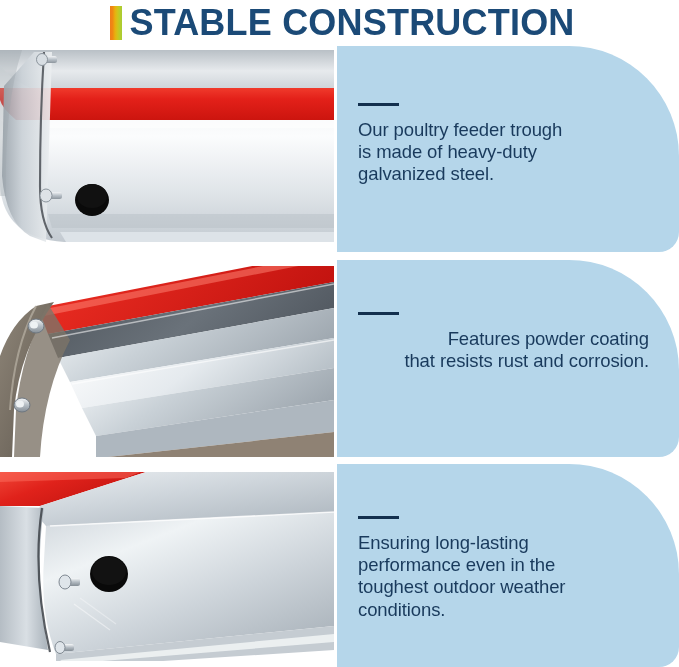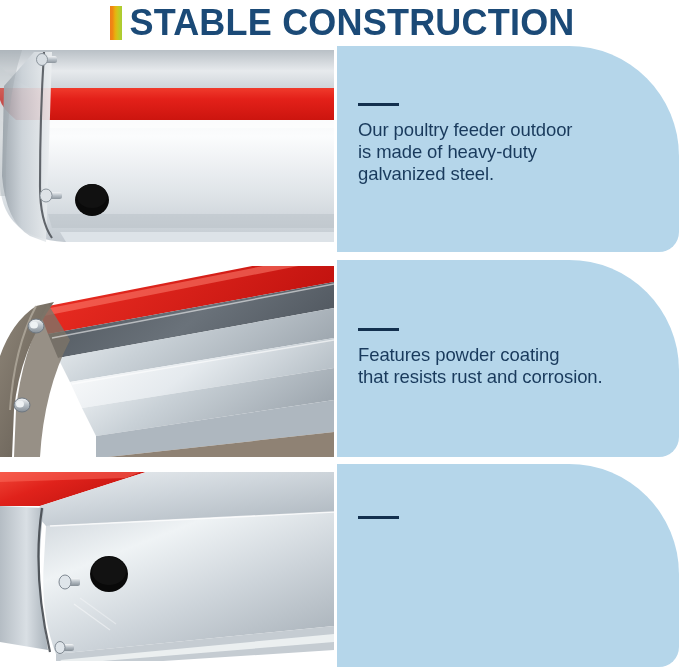--- a/index.html
+++ b/index.html
@@ -88,21 +88,21 @@
   #row-1 .panel { border-radius: 0 110px 20px 0; }
   #row-2 .panel { border-radius: 0 110px 20px 0; }
   #row-3 .panel { border-radius: 0 110px 20px 0; }
 
   .panel-content {
     position: absolute;
     left: 21px;
     right: 30px;
   }
   #row-1 .panel-content { top: 57px; }
-  #row-2 .panel-content { top: 68px; }
+  #row-2 .panel-content { top: 52px; text-align: right; }
   #row-3 .panel-content { top: 52px; }
 
   .dash {
     width: 41px;
     height: 3px;
     background: #13304e;
     margin-bottom: 13px;
   }
   .panel-text {
     font-family: "Liberation Sans", sans-serif;
@@ -189,21 +189,21 @@
       </g>
 
       <path d="M0,4 L22,4 Q4,60 6,150 L0,150 Z" fill="#9aa2a9" opacity="0.35"></path>
       <rect x="0" y="196" width="334" height="10" fill="#ffffff"></rect>
     </svg>
   </div>
 
   <div class="panel">
     <div class="panel-content">
       <div class="dash"></div>
-      <div class="panel-text">Our poultry feeder outdoor
+      <div class="panel-text">Our poultry feeder trough
 is made of heavy-duty
 galvanized steel.</div>
     </div>
   </div>
 </div>
 
 <div class="row" id="row-2">
 
   <div class="photo">
     <svg viewBox="0 0 334 197" preserveAspectRatio="none">
@@ -352,15 +352,19 @@
       <path d="M74,140 L110,166" fill="none" stroke="#ffffff" stroke-width="1.2" opacity="0.45"></path>
       <path d="M80,134 L116,160" fill="none" stroke="#ffffff" stroke-width="1.2" opacity="0.35"></path>
       <rect x="0" y="0" width="334" height="7" fill="#ffffff"></rect>
       <rect x="0" y="197" width="334" height="6" fill="#ffffff"></rect>
     </svg>
   </div>
 
   <div class="panel">
     <div class="panel-content">
       <div class="dash"></div>
+      <div class="panel-text">Ensuring long-lasting
+performance even in the
+toughest outdoor weather
+conditions.</div>
     </div>
   </div>
 </div>
 
 </body></html>

